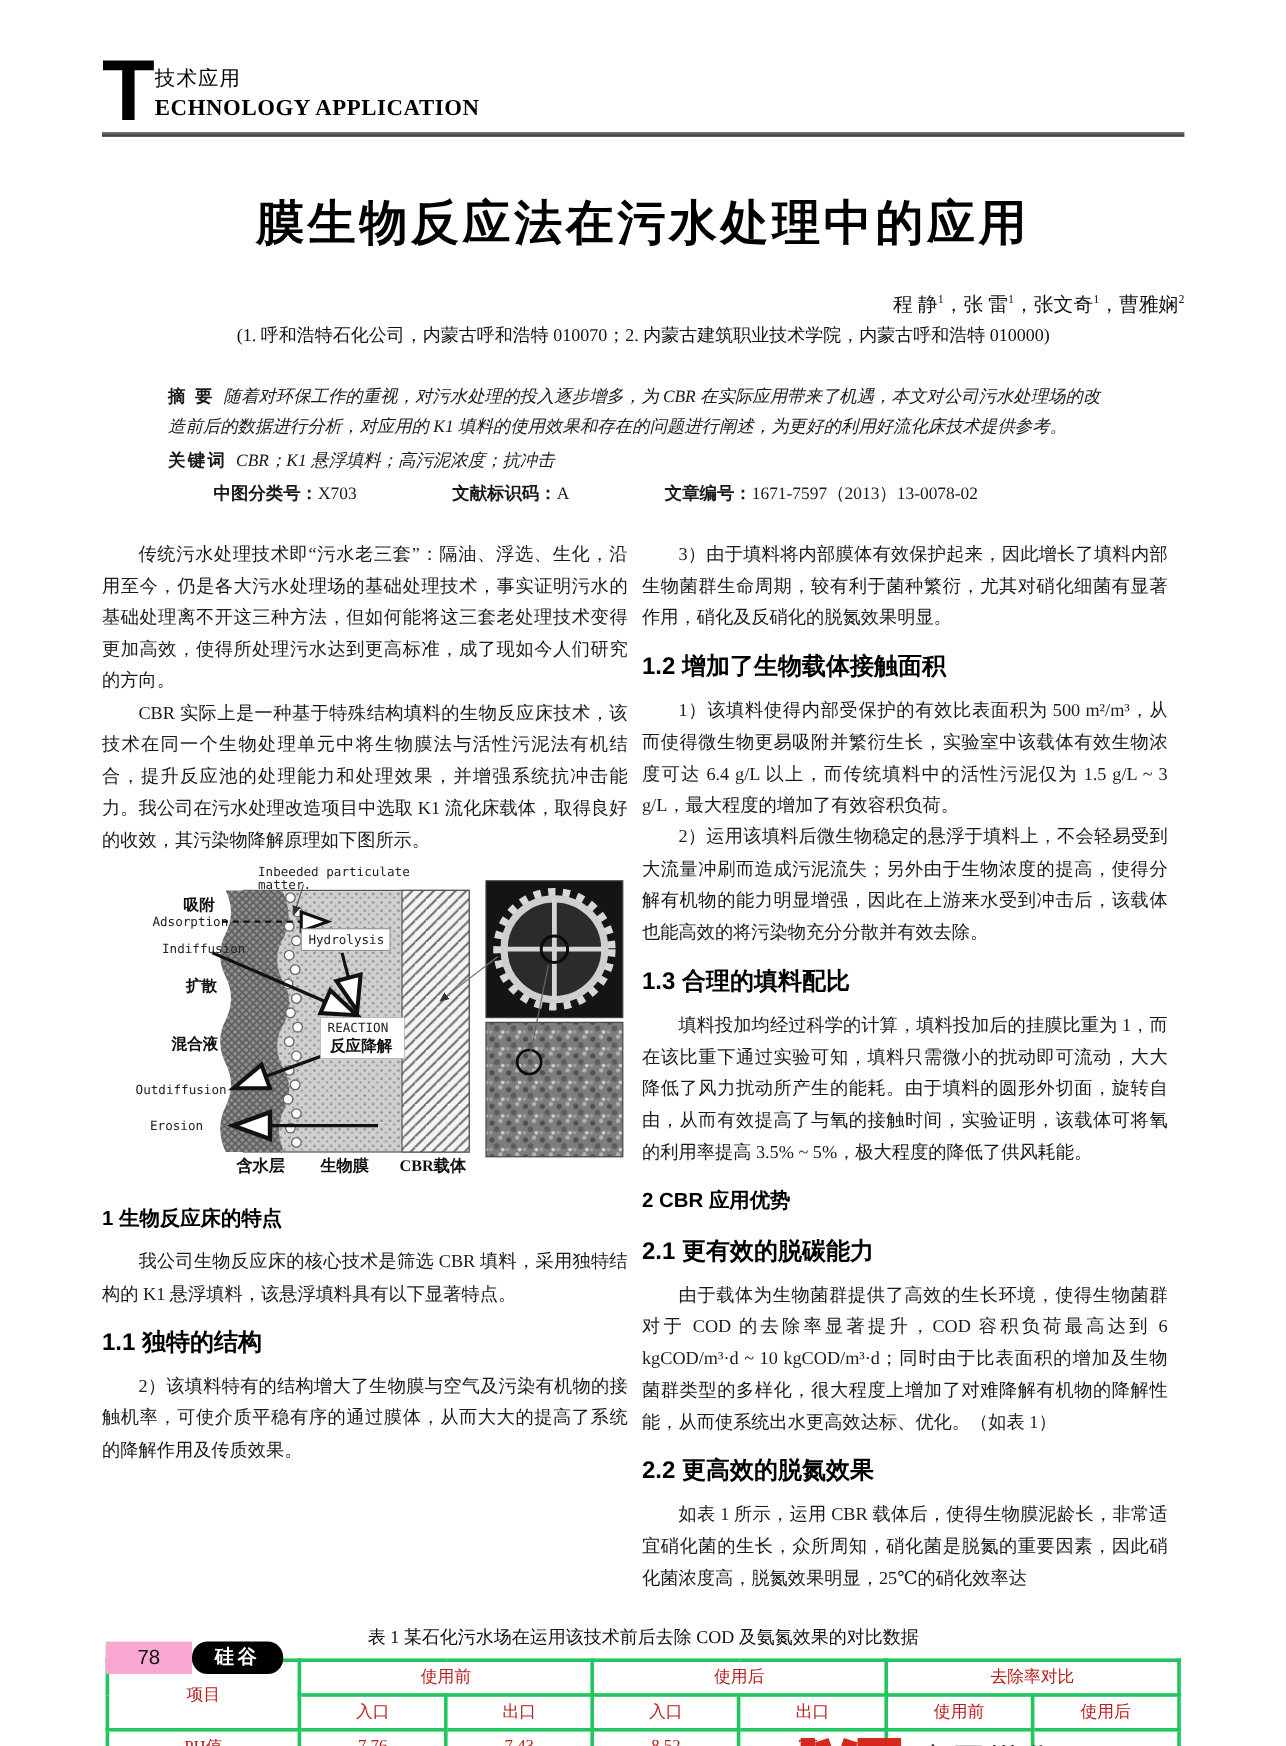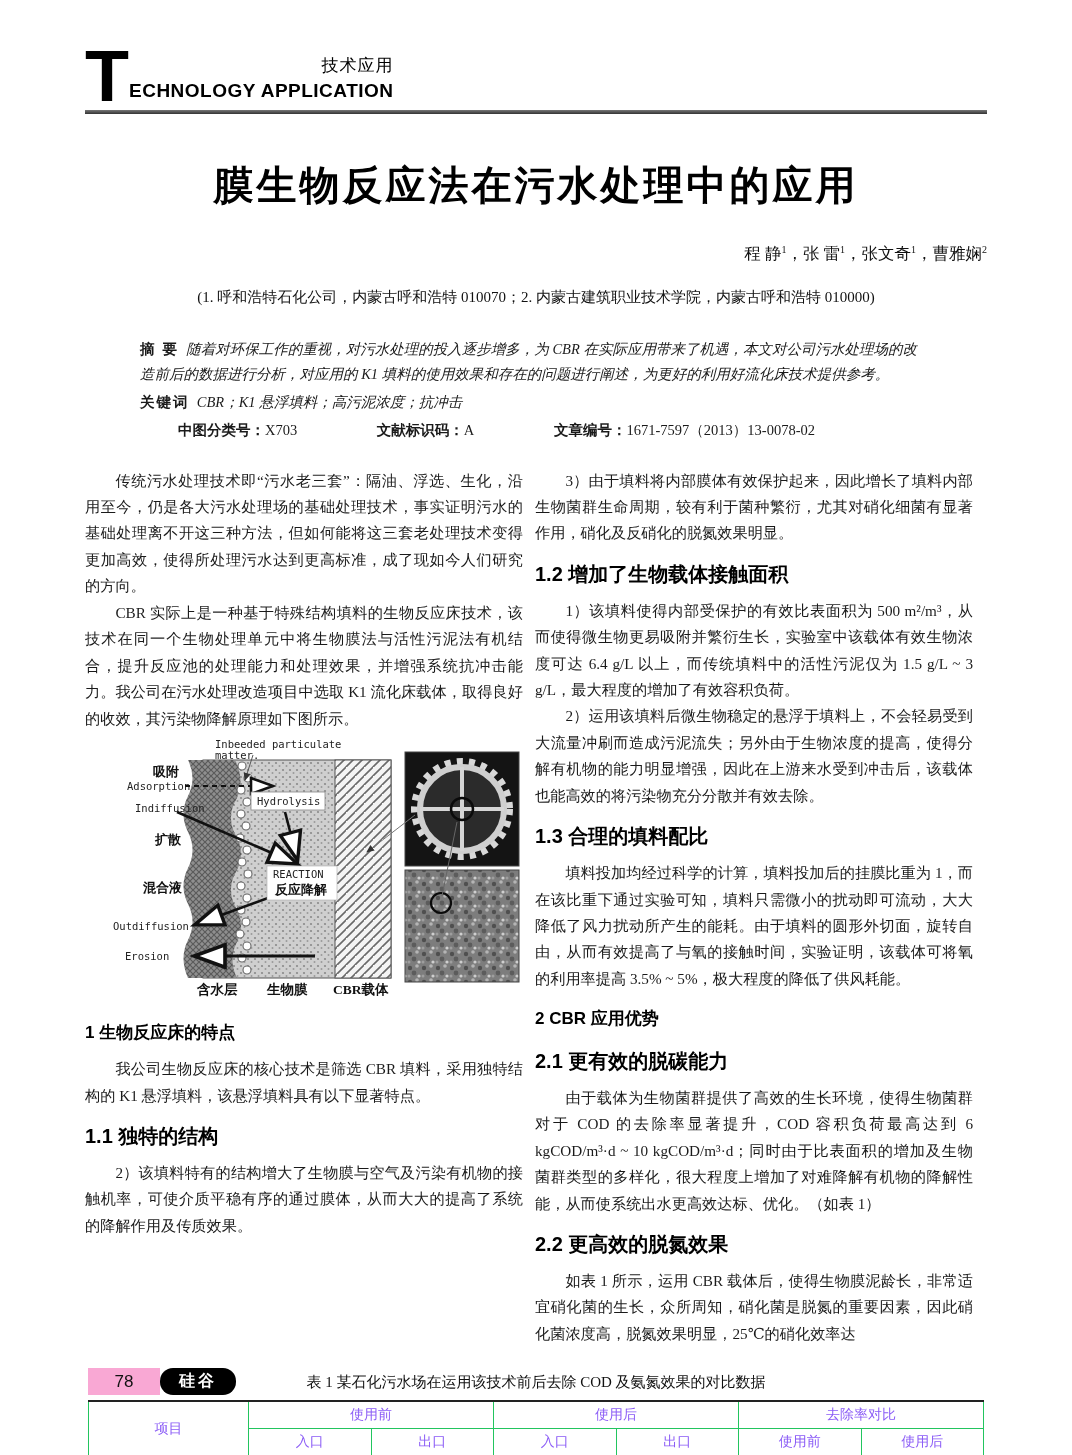--- a/index.html
+++ b/index.html
@@ -11,34 +11,34 @@
   }
   .page { padding:52px 85px 0 85px; }
 
   
   .masthead { display:flex; align-items:flex-start; height:52px; }
   .big-t {
     font-family:"Liberation Sans","DejaVu Sans",sans-serif;
     font-weight:bold; font-size:72px; line-height:48px; color:#000;
     letter-spacing:-4px; margin-right:4px;
   }
-  .masthead-text { font-family:Liberation Sans, sans-serif; padding-top:2px;text-align:right; }
+  .masthead-text { font-family:Liberation Serif, serif; padding-top:2px; }
   .masthead-cn { font-size:17px; color:#000; letter-spacing:1px; }
   .masthead-en { font-size:19px; font-weight:bold; color:#000; letter-spacing:0.5px; margin-top:3px; }
   .head-rule { height:4px; background:linear-gradient(#777,#333); margin-top:6px; }
 
   
   .paper-title {
     text-align:center; font-size:40px; font-weight:900; letter-spacing:3px;
     margin-top:44px; color:#000;
     font-family:"Liberation Serif","DejaVu Serif",serif;
   }
   .authors { text-align:right; margin-top:30px; font-size:16.5px; color:#111; }
   .authors sup { font-size:10px; }
-  .affiliation { text-align:center; margin-top:23px; font-size:15px; color:#111; }
+  .affiliation { text-align:center; margin-top:5px; font-size:15px; color:#111; }
 
   
   .meta-block { margin:30px 58px 0 55px; font-size:14.5px; line-height:1.75; }
   .meta-label { font-family:"Liberation Sans","DejaVu Sans",sans-serif; font-weight:bold; font-style:normal; letter-spacing:2px; }
   .abstract-body, .keywords-body { font-style:italic; }
   .meta-line { margin-top:2px; }
   .cls-line { margin-top:3px; }
   .cls-line .meta-label { letter-spacing:0;padding-left:38px; }
   .cls-gap { display:inline-block; width:38px; }
 
@@ -59,22 +59,22 @@
   .figure-wrap { margin:8px 0 4px 0; }
   .diagram-label { font-family:"DejaVu Sans Mono","Liberation Mono",monospace; font-size:10.5px; fill:#222; }
   .diagram-label-cn { font-size:13px; font-weight:bold; fill:#111; }
   .layer-label { font-size:13.5px; font-weight:bold; fill:#111; }
 
   
   .table-block { position:relative; margin-top:26px; }
   .table-caption { text-align:center; font-size:15px; margin-bottom:8px; color:#111; }
   table.cmp { border-collapse:collapse; width:896px; margin:0 auto; table-layout:fixed; }
   table.cmp th, table.cmp td {
-    border:1px solid #22c55e; font-weight:normal; font-size:14px;
-    text-align:center; padding:4px 2px; height:27px; color:#8b5cf6;margin-top:47px;
+    border:3px solid #22c55e; font-weight:normal; font-size:14px;
+    text-align:center; padding:4px 2px; height:27px; color:#b91c1c;margin-top:47px;
   }
   table.cmp { border-top:2px solid #222; border-bottom:2px solid #222; }
   col.c-item { width:160px; }
 
   
   .watermark { position:absolute; left:582px; top:92px; width:320px; height:80px; pointer-events:none; }
   .wm-row { display:flex; align-items:flex-start; }
   .wm-logo { width:84px; height:68px; margin-right:14px; }
   .wm-texts { padding-top:2px; }
   .wm-cn {

